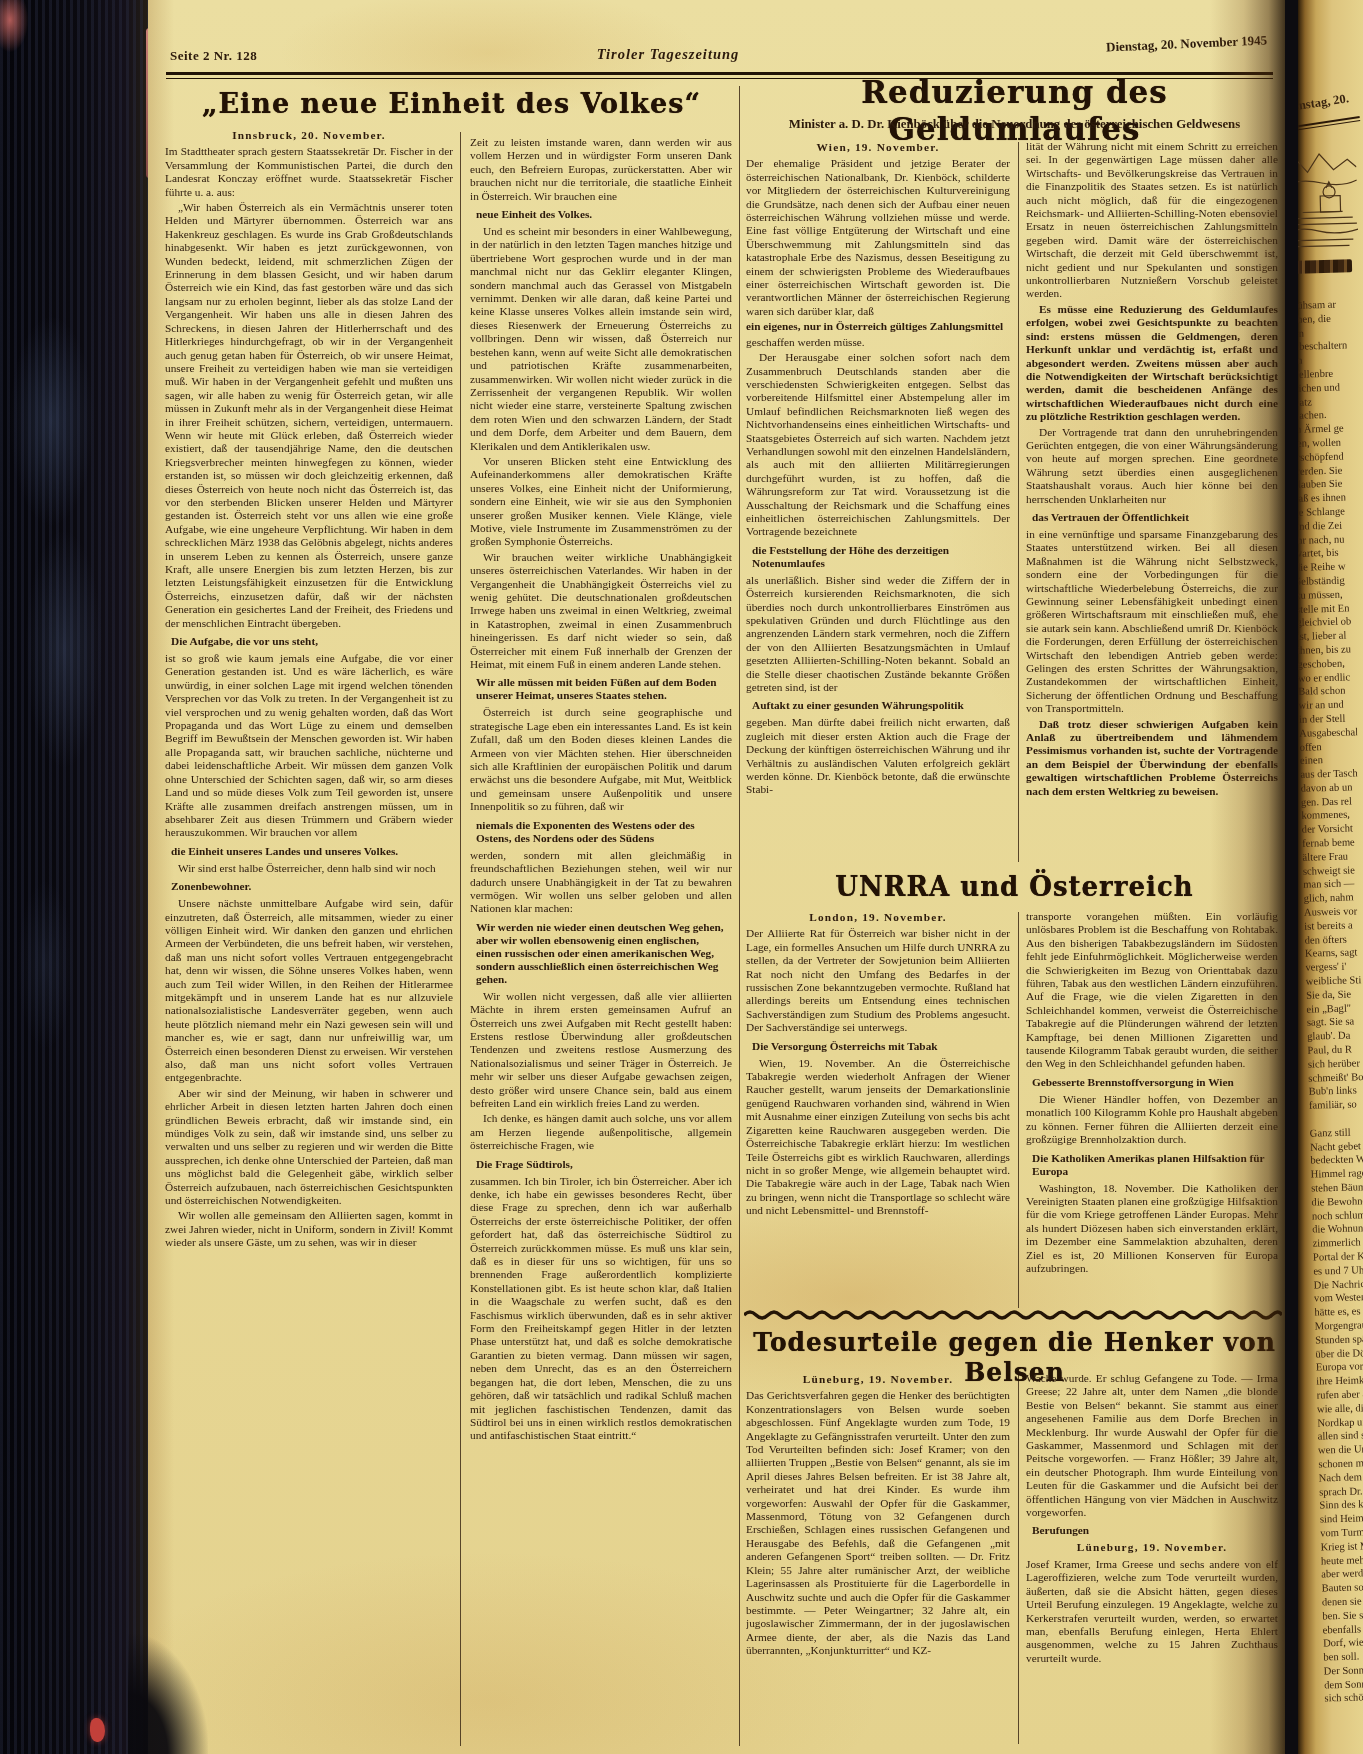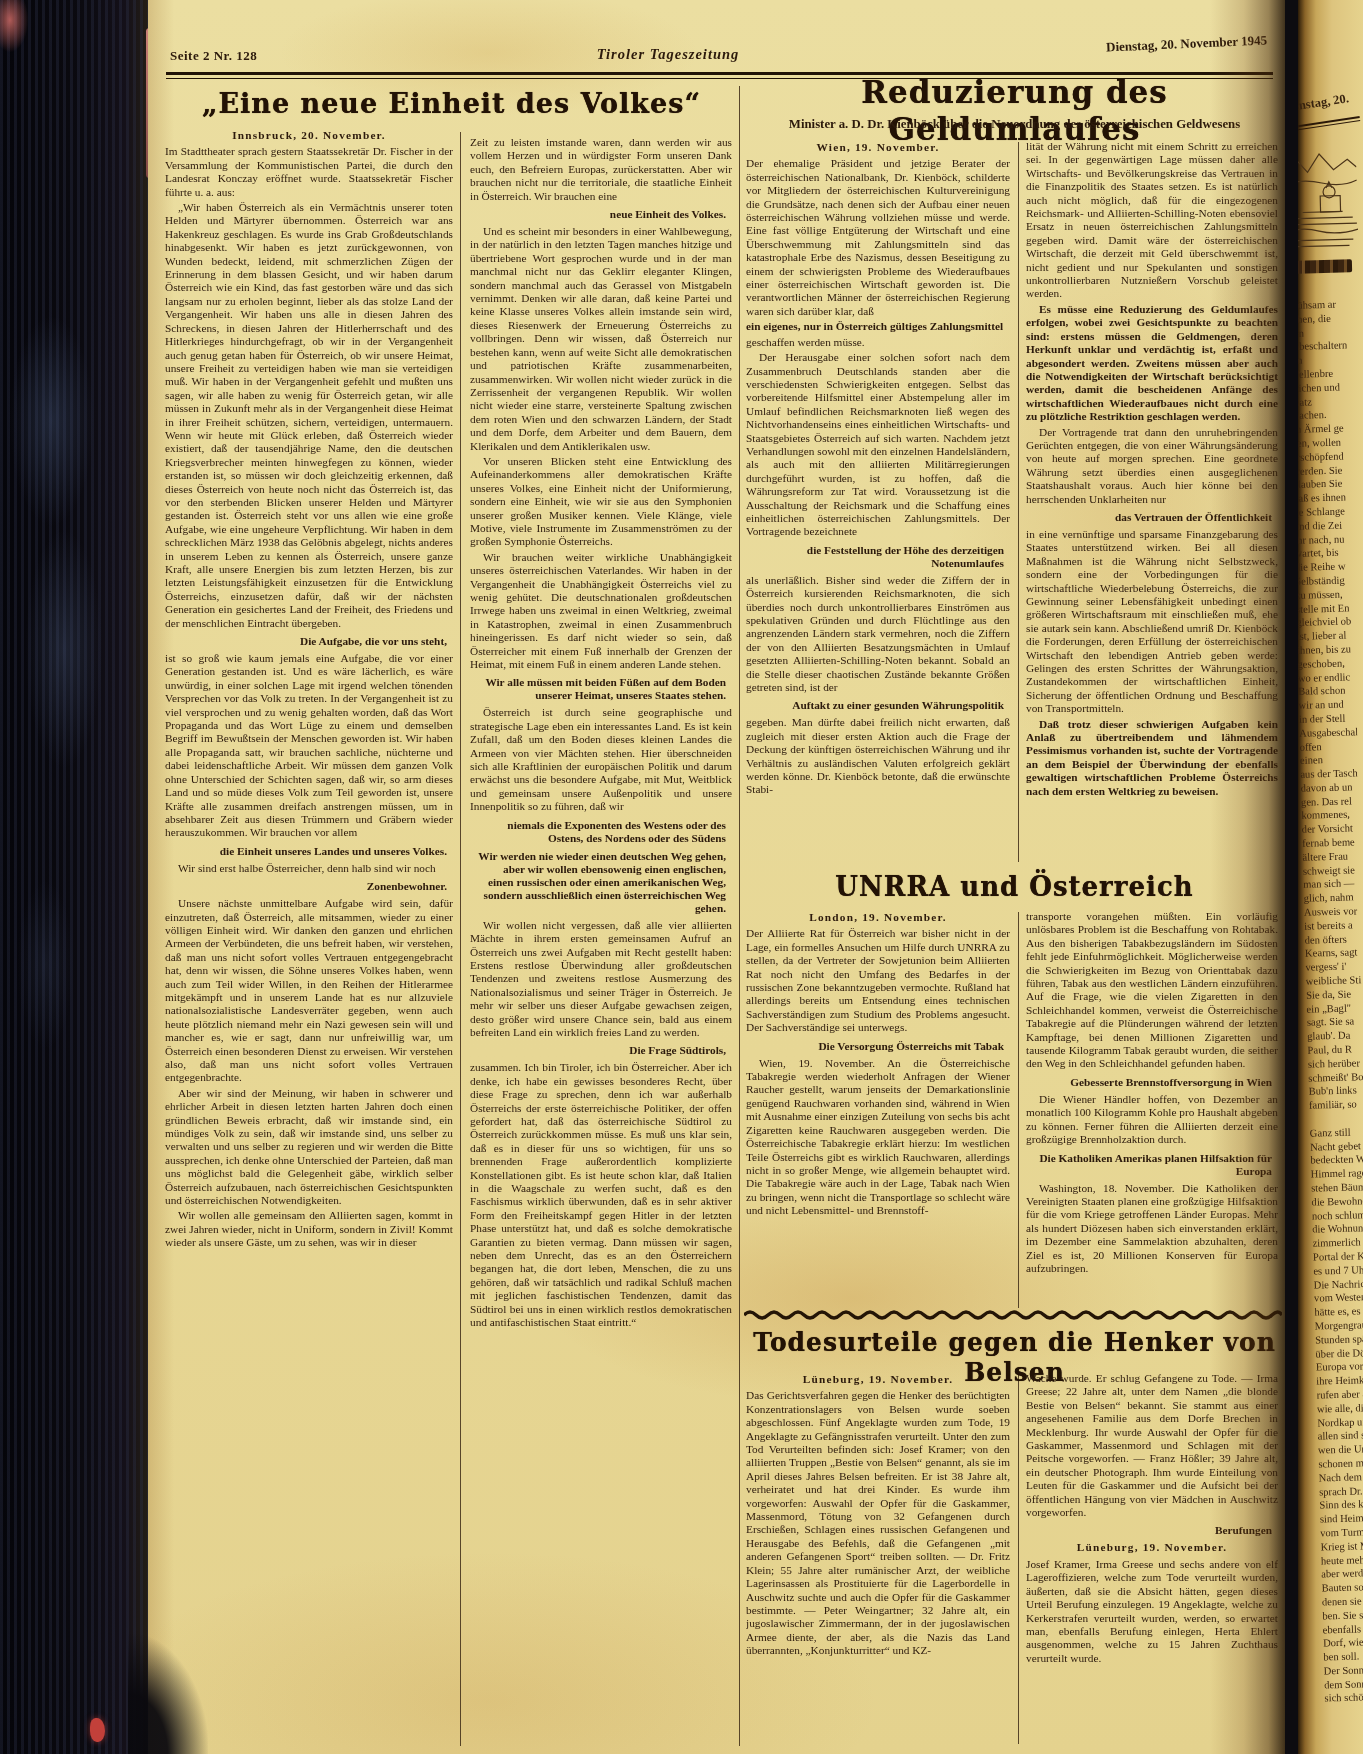--- a/index.html
+++ b/index.html
@@ -48,21 +48,21 @@
   #ga-headline{left:596px;top:74px;width:541px;font-size:31px;}
   #ga-subtitle{position:absolute;left:596px;top:117px;width:541px;font-size:12.8px;font-weight:bold;text-align:center;}
   #ua-headline{left:596px;top:872px;width:541px;font-size:26px;}
   #ba-headline{left:596px;top:1328px;width:541px;font-size:25px;}
 
   
   .col{position:absolute;overflow:hidden;font-size:11.3px;line-height:13.4px;text-align:justify;}
   .col p{margin:0 0 2px;text-indent:13px;}
   .col p.p0{text-indent:0;}
   .col p.date{text-align:center;text-indent:0;letter-spacing:1.2px;font-weight:600;margin:1px 0 3px;font-family:Liberation Serif, serif;}
-  .col p.sub{text-align:right;text-indent:0;font-weight:bold;margin:5px 6px 4px;line-height:13px;}
+  .col p.sub{text-align:left;text-indent:0;font-weight:bold;margin:5px 6px 4px;line-height:13px;}
   .col p.pb{font-weight:bold;}
   #la-c1{left:17px;top:128px;width:288px;height:1618px;}
   #la-c2{left:322px;top:136px;width:262px;height:1618px;}
   #ga-cA{left:598px;top:140px;width:264px;height:726px;}
   #ga-cB{left:878px;top:140px;width:252px;height:726px;}
   #ua-cA{left:598px;top:910px;width:264px;height:400px;}
   #ua-cB{left:878px;top:910px;width:252px;height:400px;}
   #ba-cA{left:598px;top:1372px;width:264px;height:374px;}
   #ba-cB{left:878px;top:1372px;width:252px;height:374px;}
 
@@ -125,22 +125,24 @@
     </div>
     <div class="col" id="la-c2">
       <p class="p0">Zeit zu leisten imstande waren, dann werden wir aus vollem Herzen und in würdigster Form unseren Dank euch, den Befreiern Europas, zurückerstatten. Aber wir brauchen nicht nur die territoriale, die staatliche Einheit in Österreich. Wir brauchen eine</p>
       <p class="sub">neue Einheit des Volkes.</p>
       <p>Und es scheint mir besonders in einer Wahlbewegung, in der natürlich in den letzten Tagen manches hitzige und übertriebene Wort gesprochen wurde und in der man manchmal nicht nur das Geklirr eleganter Klingen, sondern manchmal auch das Gerassel von Mistgabeln vernimmt. Denken wir alle daran, daß keine Partei und keine Klasse unseres Volkes allein imstande sein wird, dieses Riesenwerk der Erneuerung Österreichs zu vollbringen. Denn wir wissen, daß Österreich nur bestehen kann, wenn auf weite Sicht alle demokratischen und patriotischen Kräfte zusammenarbeiten, zusammenwirken. Wir wollen nicht wieder zurück in die Zerrissenheit der vergangenen Republik. Wir wollen nicht wieder eine starre, versteinerte Spaltung zwischen dem roten Wien und den schwarzen Ländern, der Stadt und dem Dorfe, dem Arbeiter und dem Bauern, dem Klerikalen und dem Antiklerikalen usw.</p>
       <p>Vor unseren Blicken steht eine Entwicklung des Aufeinanderkommens aller demokratischen Kräfte unseres Volkes, eine Einheit nicht der Uniformierung, sondern eine Einheit, wie wir sie aus den Symphonien unserer großen Musiker kennen. Viele Klänge, viele Motive, viele Instrumente im Zusammenströmen zu der großen Symphonie Österreichs.</p>
       <p>Wir brauchen weiter wirkliche Unabhängigkeit unseres österreichischen Vaterlandes. Wir haben in der Vergangenheit die Unabhängigkeit Österreichs viel zu wenig gehütet. Die deutschnationalen großdeutschen Irrwege haben uns zweimal in einen Weltkrieg, zweimal in Katastrophen, zweimal in einen Zusammenbruch hineingerissen. Es darf nicht wieder so sein, daß Österreicher mit einem Fuß innerhalb der Grenzen der Heimat, mit einem Fuß in einem anderen Lande stehen.</p>
       <p class="sub">Wir alle müssen mit beiden Füßen auf dem Boden unserer Heimat, unseres Staates stehen.</p>
       <p>Österreich ist durch seine geographische und strategische Lage eben ein interessantes Land. Es ist kein Zufall, daß um den Boden dieses kleinen Landes die Armeen von vier Mächten stehen. Hier überschneiden sich alle Kraftlinien der europäischen Politik und darum erwächst uns die besondere Aufgabe, mit Mut, Weitblick und gemeinsam unsere Außenpolitik und unsere Innenpolitik so zu führen, daß wir</p>
       <p class="sub">niemals die Exponenten des Westens oder des Ostens, des Nordens oder des Südens</p>
+      <p class="p0">werden, sondern mit allen gleichmäßig in freundschaftlichen Beziehungen stehen, weil wir nur dadurch unsere Unabhängigkeit in der Tat zu bewahren vermögen. Wir wollen uns selber geloben und allen Nationen klar machen:</p>
       <p class="sub">Wir werden nie wieder einen deutschen Weg gehen, aber wir wollen ebensowenig einen englischen, einen russischen oder einen amerikanischen Weg, sondern ausschließlich einen österreichischen Weg gehen.</p>
       <p>Wir wollen nicht vergessen, daß alle vier alliierten Mächte in ihrem ersten gemeinsamen Aufruf an Österreich uns zwei Aufgaben mit Recht gestellt haben: Erstens restlose Überwindung aller großdeutschen Tendenzen und zweitens restlose Ausmerzung des Nationalsozialismus und seiner Träger in Österreich. Je mehr wir selber uns dieser Aufgabe gewachsen zeigen, desto größer wird unsere Chance sein, bald aus einem befreiten Land ein wirklich freies Land zu werden.</p>
+      <p>Ich denke, es hängen damit auch solche, uns vor allem am Herzen liegende außenpolitische, allgemein österreichische Fragen, wie</p>
       <p class="sub">Die Frage Südtirols,</p>
       <p class="p0">zusammen. Ich bin Tiroler, ich bin Österreicher. Aber ich denke, ich habe ein gewisses besonderes Recht, über diese Frage zu sprechen, denn ich war außerhalb Österreichs der erste österreichische Politiker, der offen gefordert hat, daß das österreichische Südtirol zu Österreich zurückkommen müsse. Es muß uns klar sein, daß es in dieser für uns so wichtigen, für uns so brennenden Frage außerordentlich komplizierte Konstellationen gibt. Es ist heute schon klar, daß Italien in die Waagschale zu werfen sucht, daß es den Faschismus wirklich überwunden, daß es in sehr aktiver Form den Freiheitskampf gegen Hitler in der letzten Phase unterstützt hat, und daß es solche demokratische Garantien zu bieten vermag. Dann müssen wir sagen, neben dem Unrecht, das es an den Österreichern begangen hat, die dort leben, Menschen, die zu uns gehören, daß wir tatsächlich und radikal Schluß machen mit jeglichen faschistischen Tendenzen, damit das Südtirol bei uns in einen wirklich restlos demokratischen und antifaschistischen Staat eintritt.“</p>
     </div>
 
     <div class="headline" id="ga-headline">Reduzierung des Geldumlaufes</div>
     <div id="ga-subtitle">Minister a. D. Dr. Kienböck über die Neuordnung des österreichischen Geldwesens</div>
     <div class="col" id="ga-cA">
       <p class="date">Wien, 19. November.</p>
       <p class="p0">Der ehemalige Präsident und jetzige Berater der österreichischen Nationalbank, Dr. Kienböck, schilderte vor Mitgliedern der österreichischen Kulturvereinigung die Grundsätze, nach denen sich der Aufbau einer neuen österreichischen Währung vollziehen müsse und werde. Eine fast völlige Entgüterung der Wirtschaft und eine Überschwemmung mit Zahlungsmitteln sind das katastrophale Erbe des Nazismus, dessen Beseitigung zu einem der schwierigsten Probleme des Wiederaufbaues einer österreichischen Wirtschaft geworden ist. Die verantwortlichen Männer der österreichischen Regierung waren sich darüber klar, daß</p>
       <p class="pb p0">ein eigenes, nur in Österreich gültiges Zahlungsmittel</p>

